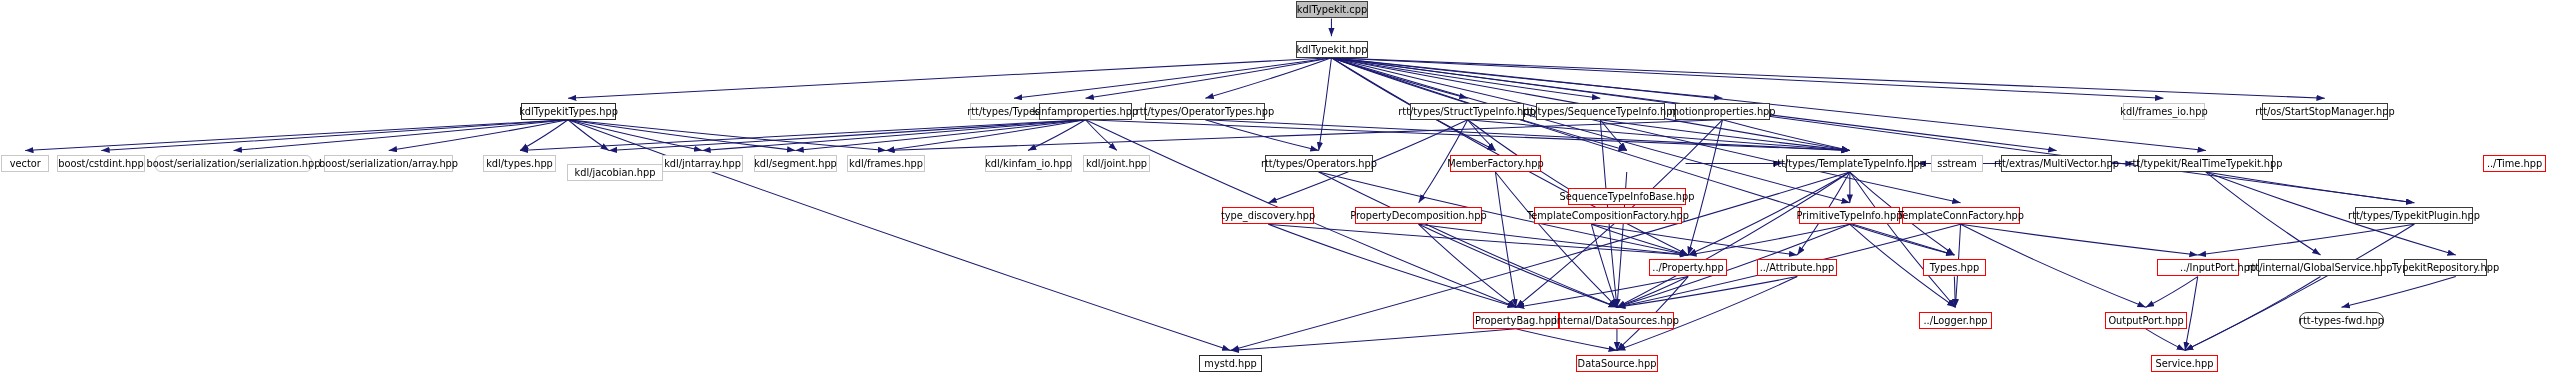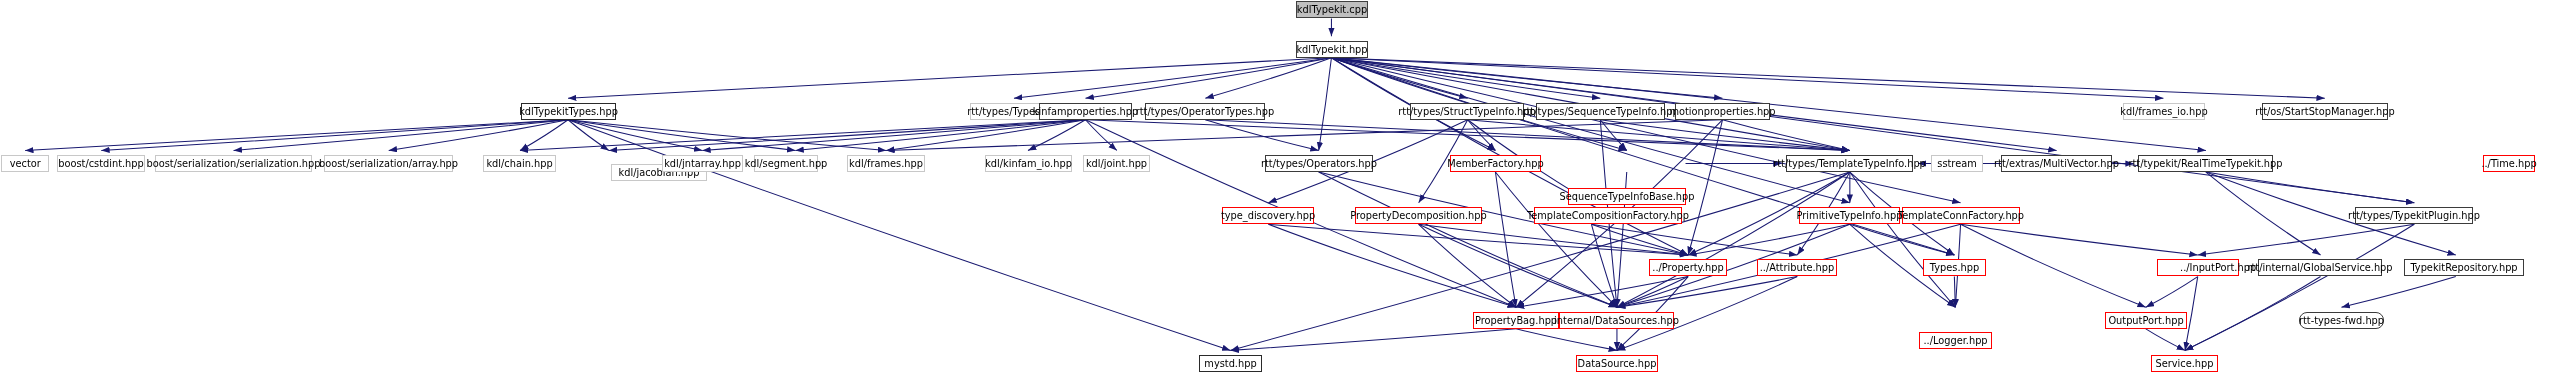--- a/index.html
+++ b/index.html
@@ -160,52 +160,52 @@
       <div class="node k-gray" style="left: 970px; top: 103px; width: 89px;">rtt/types/Types.hpp</div>
       <div class="node k-dark" style="left: 1039px; top: 103px; width: 93px;">kinfamproperties.hpp</div>
       <div class="node k-dark" style="left: 1145px; top: 103px; width: 120px;">rtt/types/OperatorTypes.hpp</div>
       <div class="node k-dark" style="left: 1410px; top: 103px; width: 114px;">rtt/types/StructTypeInfo.hpp</div>
       <div class="node k-dark" style="left: 1536px; top: 103px; width: 129px;">rtt/types/SequenceTypeInfo.hpp</div>
       <div class="node k-dark" style="left: 1675px; top: 103px; width: 95px;">motionproperties.hpp</div>
       <div class="node k-gray" style="left: 2123px; top: 103px; width: 82px;">kdl/frames_io.hpp</div>
       <div class="node k-dark" style="left: 2262px; top: 103px; width: 126px;">rtt/os/StartStopManager.hpp</div>
       <div class="node k-gray" style="left: 1.3px; top: 155px; width: 48px;">vector</div>
       <div class="node k-gray" style="left: 57px; top: 155px; width: 88px;">boost/cstdint.hpp</div>
-      <div class="node k-gray" style="left: 155px; top: 155px; width: 157px;">boost/serialization/serialization.hpp</div>
+      <div class="node k-gray" style="left: 155px; top: 155px; width: 157px; border-radius: 6px;">boost/serialization/serialization.hpp</div>
       <div class="node k-gray" style="left: 324px; top: 155px; width: 129px;">boost/serialization/array.hpp</div>
-      <div class="node k-gray" style="left: 483px; top: 155px; width: 73px;">kdl/chain.hpp</div>
-      <div class="node k-gray" style="left: 567px; top: 164px; width: 96px; margin-left: 44px;">kdl/jacobian.hpp</div>
+      <div class="node k-gray" style="left: 483px; top: 155px; width: 73px;">kdl/types.hpp</div>
+      <div class="node k-gray" style="left: 567px; top: 164px; width: 96px;">kdl/jacobian.hpp</div>
       <div class="node k-gray" style="left: 662px; top: 155px; width: 81px;">kdl/jntarray.hpp</div>
-      <div class="node k-gray" style="left: 754px; top: 155px; width: 64px;">kdl/segment.hpp</div>
+      <div class="node k-gray" style="left: 754px; top: 155px; width: 83px;">kdl/segment.hpp</div>
       <div class="node k-gray" style="left: 847px; top: 155px; width: 78px;">kdl/frames.hpp</div>
       <div class="node k-gray" style="left: 985px; top: 155px; width: 87px;">kdl/kinfam_io.hpp</div>
       <div class="node k-gray" style="left: 1083px; top: 155px; width: 67px;">kdl/joint.hpp</div>
       <div class="node k-dark" style="left: 1265px; top: 155px; width: 108px;">rtt/types/Operators.hpp</div>
       <div class="node k-red" style="left: 1450px; top: 155px; width: 91px;">MemberFactory.hpp</div>
       <div class="node k-red" style="left: 1568px; top: 155px; width: 118px; margin-top: 33px;">SequenceTypeInfoBase.hpp</div>
       <div class="node k-dark" style="left: 1786px; top: 155px; width: 127px;">rtt/types/TemplateTypeInfo.hpp</div>
       <div class="node k-gray" style="left: 1931px; top: 155px; width: 52px;">sstream</div>
       <div class="node k-dark" style="left: 2001px; top: 155px; width: 111px;">rtt/extras/MultiVector.hpp</div>
       <div class="node k-dark" style="left: 2138px; top: 155px; width: 135px;">rtt/typekit/RealTimeTypekit.hpp</div>
-      <div class="node k-red" style="left: 2483px; top: 155px; width: 52px;">../Time.hpp</div>
+      <div class="node k-red" style="left: 2483px; top: 155px; width: 63px;">../Time.hpp</div>
       <div class="node k-red" style="left: 1222px; top: 207px; width: 92px;">type_discovery.hpp</div>
       <div class="node k-red" style="left: 1355px; top: 207px; width: 127px;">PropertyDecomposition.hpp</div>
       <div class="node k-red" style="left: 1518px; top: 207px; width: 148px; margin-left: 16px;">TemplateCompositionFactory.hpp</div>
       <div class="node k-red" style="left: 1799px; top: 207px; width: 101px;">PrimitiveTypeInfo.hpp</div>
       <div class="node k-red" style="left: 1902px; top: 207px; width: 118px;">TemplateConnFactory.hpp</div>
       <div class="node k-dark" style="left: 2355px; top: 207px; width: 118px;">rtt/types/TypekitPlugin.hpp</div>
       <div class="node k-red" style="left: 1649px; top: 259px; width: 78px;">../Property.hpp</div>
       <div class="node k-red" style="left: 1757px; top: 259px; width: 80px;">../Attribute.hpp</div>
       <div class="node k-red" style="left: 1923px; top: 259px; width: 63px;">Types.hpp</div>
       <div class="node k-red" style="left: 2157px; top: 259px; width: 82px; padding-left: 44px;">../InputPort.hpp</div>
       <div class="node k-dark" style="left: 2258px; top: 259px; width: 124px;">rtt/internal/GlobalService.hpp</div>
-      <div class="node k-dark" style="left: 2404px; top: 259px; width: 120px;">TypekitRepository.hpp</div>
+      <div class="node k-dark" style="left: 2404px; top: 259px; width: 83px;">TypekitRepository.hpp</div>
       <div class="node k-red" style="left: 1473px; top: 312px; width: 86px;">PropertyBag.hpp</div>
       <div class="node k-red" style="left: 1559px; top: 312px; width: 115px;">internal/DataSources.hpp</div>
-      <div class="node k-red" style="left: 1919px; top: 312px; width: 73px; margin-top: 20px;">../Logger.hpp</div>
+      <div class="node k-red" style="left: 1919px; top: 312px; width: 73px;">../Logger.hpp</div>
       <div class="node k-red" style="left: 2105px; top: 312px; width: 82px;">OutputPort.hpp</div>
       <div class="node k-dark" style="left: 2299px; top: 312px; width: 85px; border-radius: 8px;">rtt-types-fwd.hpp</div>
       <div class="node k-main" style="left: 1199px; top: 355px; width: 63px;">mystd.hpp</div>
       <div class="node k-red" style="left: 1576px; top: 355px; width: 82px;">DataSource.hpp</div>
       <div class="node k-red" style="left: 2151px; top: 355px; width: 67px;">Service.hpp</div>
     </div>
 </div>
 
 
 </body></html>

